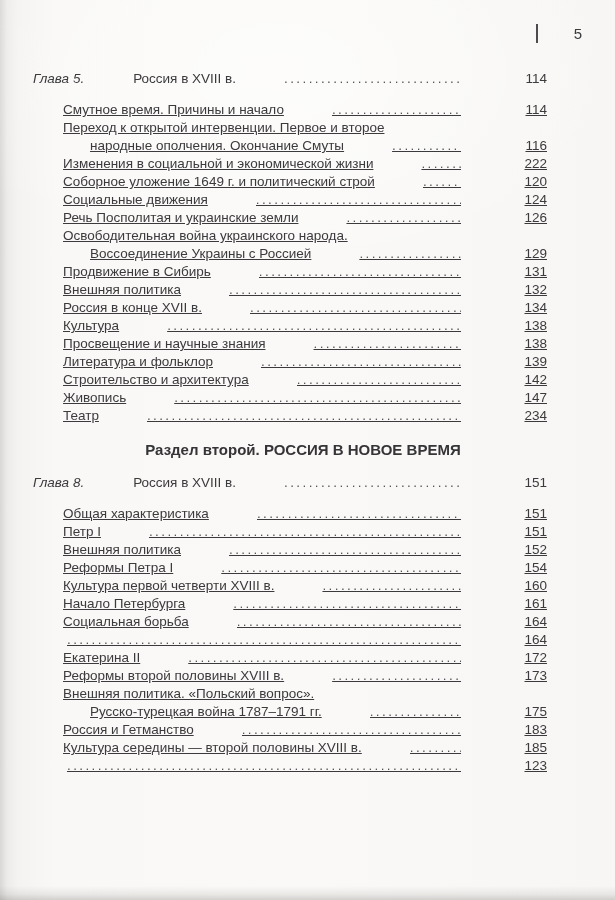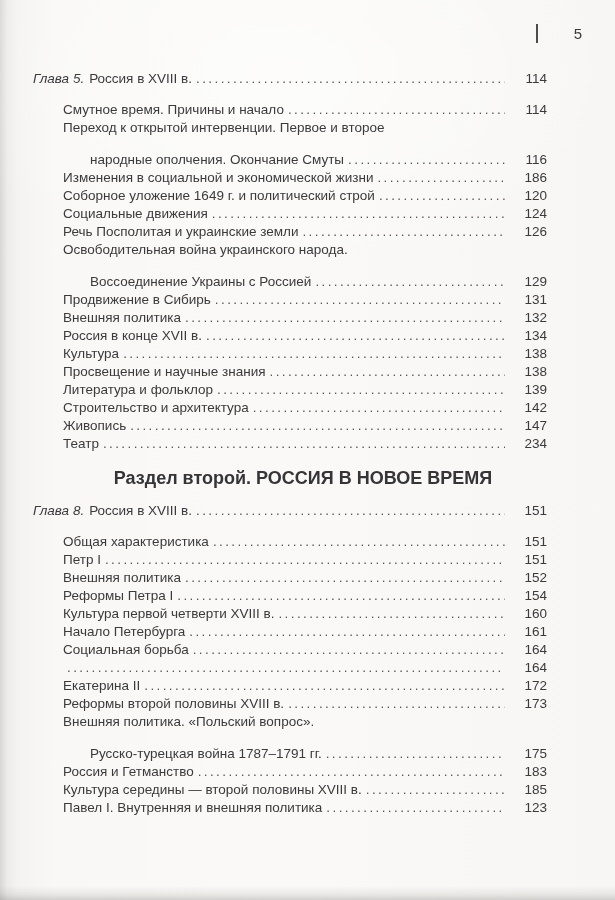--- a/index.html
+++ b/index.html
@@ -57,31 +57,32 @@
     position: absolute;
     left: 33px;
     top: 70px;
     width: 514px;
     font-size: 13.5px;
     line-height: 18px;
   }
   .row {
     display: flex;
     align-items: center;
+    gap: 44px;
   }
   .chapter-row {
     margin-bottom: 13px;
   }
   .chapter-label {
     font-style: italic;
     margin-right: 5px;
     white-space: nowrap;
   }
-  .entry-row { padding-left: 30px; }
-  .entry-row.indent1 { padding-left: 57px; margin-top: 14px; }
+  .entry-row { padding-left: 30px; text-decoration: underline; }
+  .entry-row.indent1 { padding-left: 57px; }
   .row .title { white-space: nowrap; }
   .leader {
     flex: 1 1 auto;
     overflow: hidden;
     white-space: nowrap;
     margin-left: 4px;
     margin-right: 8px;
     color: #545356;
     min-width: 0;
   }
@@ -91,21 +92,21 @@
   }
   .pnum {
     flex: 0 0 34px;
     text-align: right;
     white-space: nowrap;
     color: #3b3a3c;
   }
   .section-heading {
     text-align: center;
     font-weight: bold;
-    font-size: 18px;
+    font-size: 15px;
     line-height: 20px;
     margin: 15px 0 14px 0;
     transform: translateX(13px);
     color: #353437;
   }
   .section-entries { margin-bottom: 0; }
 </style>
 </head>
 <body>
 
@@ -130,21 +131,21 @@
 
   </div>
         <div class="row entry-row indent1">
     <span class="title">народные ополчения. Окончание Смуты</span>
     <span class="leader"></span>
     <span class="pnum">116</span>
   </div>
         <div class="row entry-row">
     <span class="title">Изменения в социальной и экономической жизни</span>
     <span class="leader"></span>
-    <span class="pnum">186</span>
+    <span class="pnum">222</span>
   </div>
         <div class="row entry-row">
     <span class="title">Соборное уложение 1649 г. и политический строй</span>
     <span class="leader"></span>
     <span class="pnum">120</span>
   </div>
         <div class="row entry-row">
     <span class="title">Социальные движения</span>
     <span class="leader"></span>
     <span class="pnum">124</span>
@@ -279,19 +280,18 @@
     <span class="title">Россия и Гетманство</span>
     <span class="leader"></span>
     <span class="pnum">183</span>
   </div>
         <div class="row entry-row">
     <span class="title">Культура середины — второй половины XVIII в.</span>
     <span class="leader"></span>
     <span class="pnum">185</span>
   </div>
         <div class="row entry-row">
-    <span class="title">Павел I. Внутренняя и внешняя политика</span>
     <span class="leader"></span>
     <span class="pnum">123</span>
   </div>
       </div>
     </main>
 </div>
 
 </body></html>

